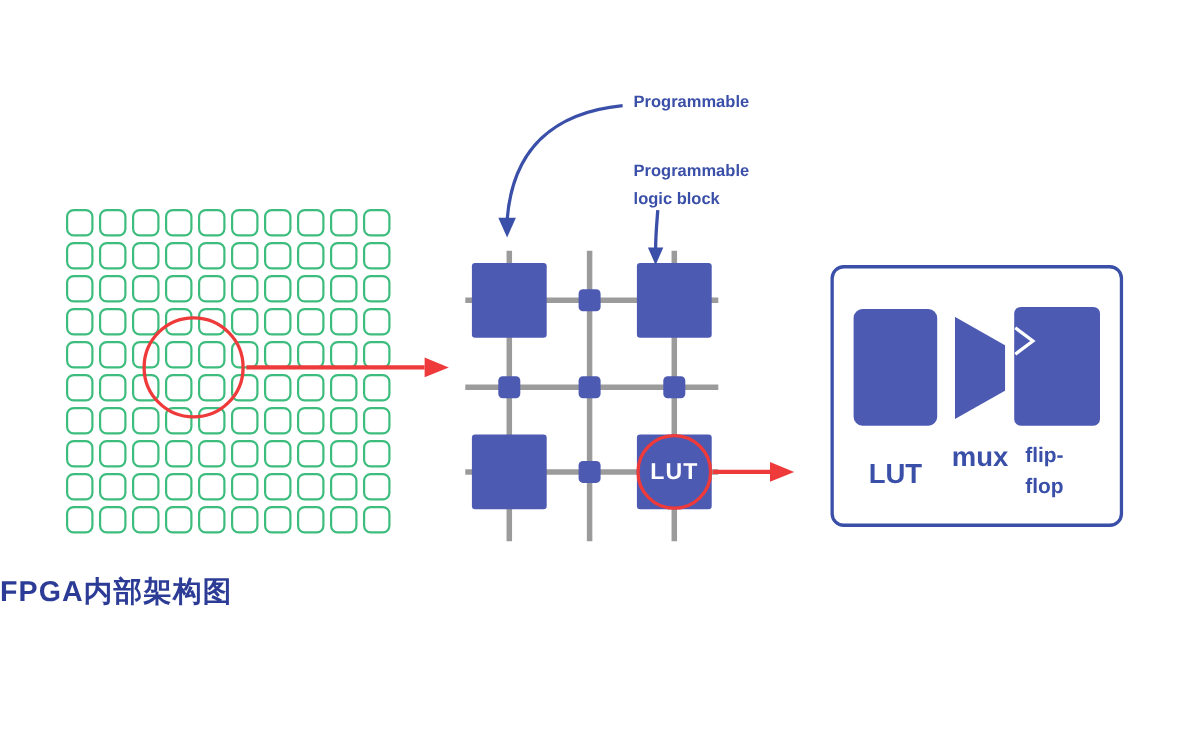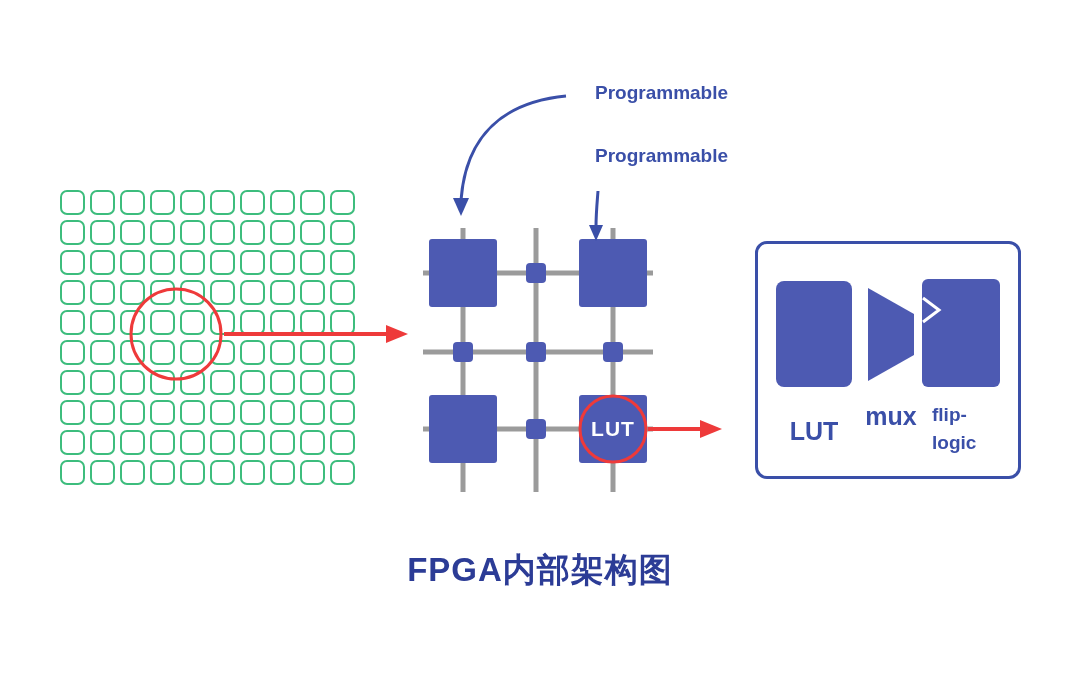--- a/index.html
+++ b/index.html
@@ -18,40 +18,40 @@
   
   .block{position:absolute;width:68px;height:68px;border-radius:3px;
          background:var(--block-blue,#4d5ab2);}
   .block.lut{display:flex;align-items:center;justify-content:center;
              color:#fff;font-weight:bold;font-size:21px;letter-spacing:1px;}
   .switch{position:absolute;width:20px;height:20px;border-radius:4px;
           background:var(--block-blue,#4d5ab2);}
 
   
   .annotation{position:absolute;color:var(--text-blue,#3a4fa8);
-              font-size:19px;font-weight:700;line-height:25px;margin-left:19px;}
+              font-size:15px;font-weight:700;line-height:25px;}
 
   
   .panel{position:absolute;left:755px;top:241px;width:266px;height:238px;
          box-sizing:border-box;border:3px solid var(--text-blue,#3a4fa8);
          border-radius:12px;background:#fff;}
   .lut-shape{position:absolute;left:776px;top:281px;width:76px;height:106px;
              background:var(--block-blue,#4d5ab2);border-radius:8px;}
   .mux-shape{position:absolute;left:868px;top:288px;width:46px;height:93px;
              background:var(--block-blue,#4d5ab2);
              clip-path:polygon(0 0,100% 28%,100% 72%,0 100%);}
   .ff-shape{position:absolute;left:922px;top:279px;width:78px;height:108px;
             background:var(--block-blue,#4d5ab2);border-radius:6px;}
   .panel-label{position:absolute;color:var(--text-blue,#3a4fa8);
                font-weight:700;font-size:25px;}
   .panel-label.center{text-align:center;}
   .ff-label{line-height:28px;font-size:19px;}
 
-  .title{position:absolute;left:0;right:0;top:548px;text-align:center;
-         font-size:33px;font-weight:800;letter-spacing:1px;
+  .title{position:absolute;left:0;right:0;top:520px;text-align:left;
+         font-size:26px;font-weight:800;letter-spacing:1px;
          color:var(--title-blue,#2c3c96);}
 </style>
 </head>
 <body>
 
 <div class="canvas">
 
   <div class="grid" style="grid-template-columns: repeat(10, 25px);">
       <div class="cell"></div>
       <div class="cell"></div>
@@ -175,35 +175,36 @@
   <div class="switch" style="left:453px;top:342px;"></div>
   <div class="switch" style="left:526px;top:342px;"></div>
   <div class="switch" style="left:603px;top:342px;"></div>
   <div class="switch" style="left:526px;top:419px;"></div>
 
   <div class="annotation" style="left:576px;top:80px;">
     <div>Programmable</div>
   </div>
   <div class="annotation" style="left:576px;top:143px;">
     <div>Programmable</div>
+    <div>logic block</div>
   </div>
 
   <div class="panel"></div>
   <div class="lut-shape"></div>
   <div class="mux-shape"></div>
   <div class="ff-shape">
     <svg width="22" height="32" style="position:absolute;left:0;top:16px;">
       <polyline points="1,3 17,15 1,27" fill="none" stroke="#ffffff" stroke-width="3"></polyline>
     </svg>
   </div>
   <div class="panel-label center" style="left:776px;top:417px;width:76px;">LUT</div>
   <div class="panel-label center" style="left:858px;top:402px;width:66px;">mux</div>
   <div class="panel-label ff-label" style="left:932px;top:401px;">
     <div>flip-</div>
-    <div>logic</div>
+    <div>flop</div>
   </div>
 
   <svg class="svg-layer" width="1080" height="676">
     <circle cx="176" cy="334" r="45" fill="none" stroke="var(--accent-red)" stroke-width="3"></circle>
     <line x1="224" y1="334" x2="386" y2="334" stroke="var(--accent-red)" stroke-width="4"></line>
     <polygon points="386,325 386,343 408,334" fill="var(--accent-red)"></polygon>
 
     <circle cx="613" cy="429" r="33" fill="none" stroke="var(--accent-red)" stroke-width="3"></circle>
     <line x1="648" y1="429" x2="700" y2="429" stroke="var(--accent-red)" stroke-width="4"></line>
     <polygon points="700,420 700,438 722,429" fill="var(--accent-red)"></polygon>

